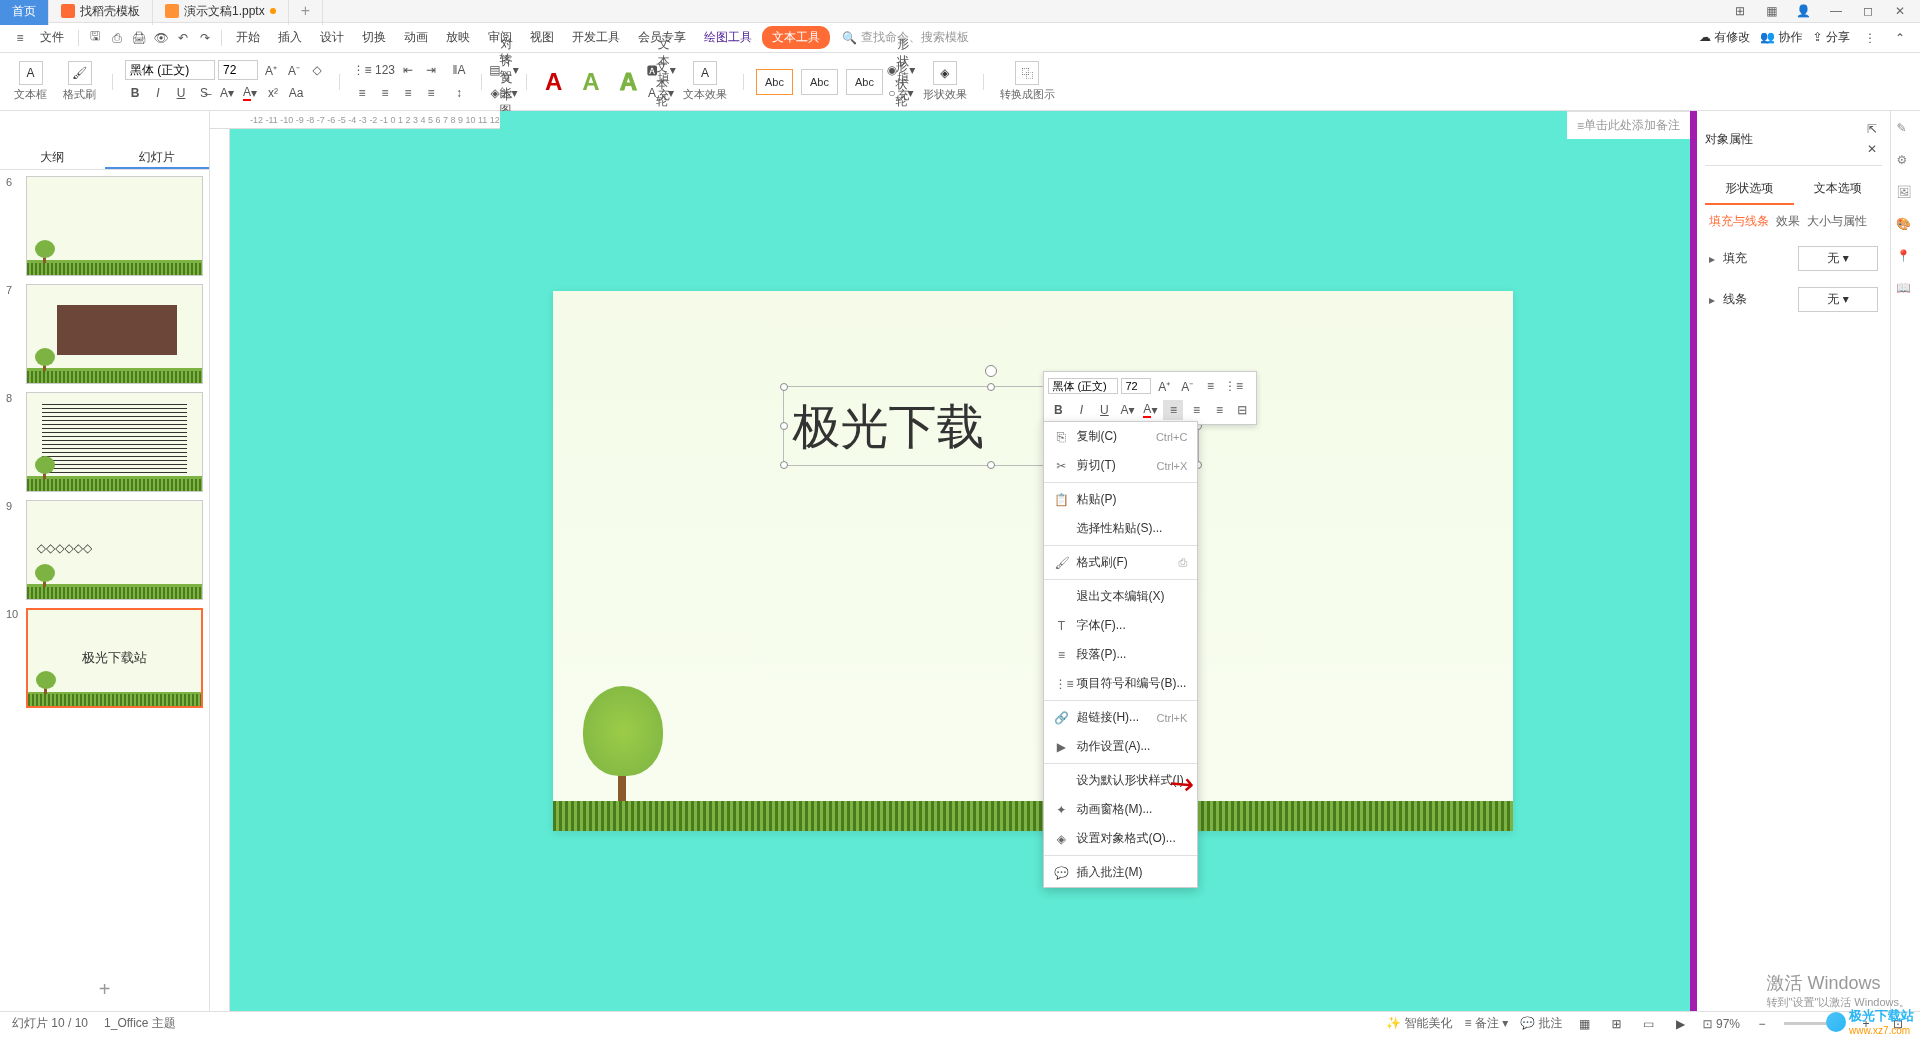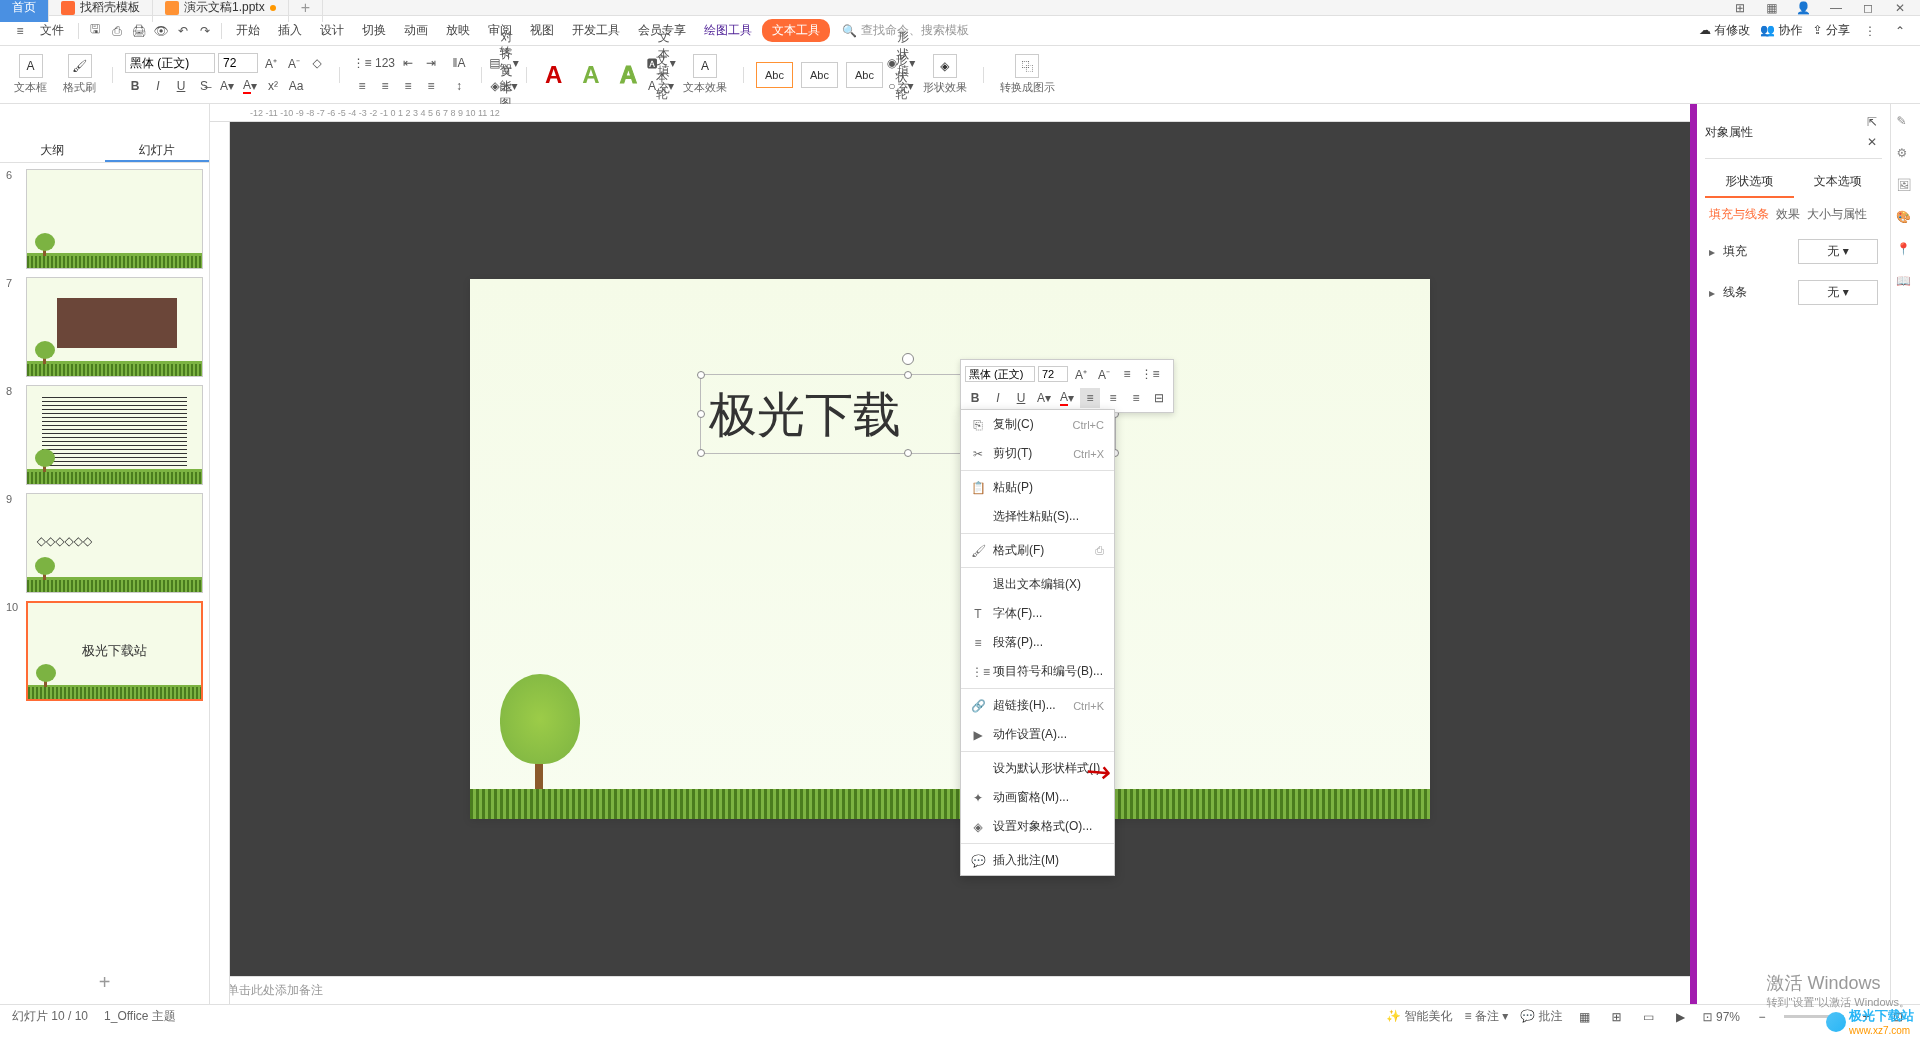--- a/index.html
+++ b/index.html
@@ -1,17 +1,17 @@
 <!DOCTYPE html>
 <html><head>
 <meta charset="utf-8">
 <style>
 *{margin:0;padding:0;box-sizing:border-box;font-family:"Microsoft YaHei",sans-serif;font-size:12px;}
 body{background:#fff;color:#333;overflow:hidden;}
-.titlebar{height:16px;background:#f5f5f5;display:flex;align-items:center;border-bottom:1px solid #e0e0e0;}
+.titlebar{height:23px;background:#f5f5f5;display:flex;align-items:center;border-bottom:1px solid #e0e0e0;}
 .tab{height:28px;padding:0 12px;display:flex;align-items:center;gap:5px;border-right:1px solid #e0e0e0;cursor:pointer;}
 .tab.home{background:#4a90e2;color:#fff;}
 .tab .dot{width:6px;height:6px;background:#ff9800;border-radius:50%;}
 .tab .ico{width:14px;height:14px;display:inline-block;}
 .ico-d{background:#ff6b35;border-radius:2px;}
 .ico-p{background:#ff9234;border-radius:2px;}
 .tab .plus{color:#999;font-size:16px;}
 .win-controls{margin-left:auto;display:flex;gap:8px;padding-right:8px;}
 .win-btn{width:24px;height:20px;display:flex;align-items:center;justify-content:center;color:#666;cursor:pointer;}
 .menubar{height:30px;display:flex;align-items:center;padding:0 10px;gap:2px;border-bottom:1px solid #e0e0e0;}
@@ -45,21 +45,21 @@
 .thumb-row{display:flex;gap:6px;margin-bottom:8px;}
 .thumb-num{width:14px;font-size:11px;color:#666;}
 .thumb{width:180px;height:100px;border:1px solid #ccc;background:linear-gradient(to bottom,#f5fbe8 0%,#f5fbe8 85%,#7cb342 85%);position:relative;overflow:hidden;}
 .thumb.active{border:2px solid #ff6b35;}
 .thumb .grass{position:absolute;bottom:0;left:0;right:0;height:12px;background:repeating-linear-gradient(90deg,#4a7c1e 0 2px,#7cb342 2px 4px);}
 .thumb .tree{position:absolute;bottom:10px;left:8px;width:20px;height:25px;}
 .tree::before{content:"";position:absolute;bottom:0;left:8px;width:3px;height:10px;background:#8b5a2b;}
 .tree::after{content:"";position:absolute;top:0;left:0;width:20px;height:18px;background:#7cb342;border-radius:50%;}
 .thumb-text{position:absolute;top:50%;left:50%;transform:translate(-50%,-50%);font-size:13px;}
 .add-slide{text-align:center;padding:10px;font-size:20px;color:#999;cursor:pointer;}
-.canvas-area{flex:1;display:flex;flex-direction:column;background:#404040;position:relative;}
+.canvas-area{flex:1;display:flex;flex-direction:row;background:#5eead4;position:relative;}
 .ruler-h{height:18px;background:#fff;border-bottom:1px solid #ddd;display:flex;align-items:center;padding-left:40px;font-size:9px;color:#999;}
 .ruler-v{position:absolute;left:0;top:18px;bottom:0;width:20px;background:#fff;border-right:1px solid #ddd;}
 .slide-canvas{flex:1;display:flex;align-items:center;justify-content:center;padding:30px;position:relative;}
 .slide-big{width:960px;height:540px;background:linear-gradient(to bottom,#f5fbe8 0%,#f8fdf0 100%);position:relative;box-shadow:0 2px 8px rgba(0,0,0,0.1);}
 .slide-big .grass{position:absolute;bottom:0;left:0;right:0;height:30px;background:repeating-linear-gradient(90deg,#4a7c1e 0 3px,#7cb342 3px 6px);}
 .slide-big .tree-big{position:absolute;bottom:25px;left:30px;width:80px;height:120px;}
 .tree-big::before{content:"";position:absolute;bottom:0;left:35px;width:8px;height:40px;background:#8b5a2b;}
 .tree-big::after{content:"";position:absolute;top:0;left:0;width:80px;height:90px;background:radial-gradient(#9ccc48,#7cb342);border-radius:50% 50% 45% 45%;}
 .text-box{position:absolute;top:95px;left:230px;width:416px;height:80px;border:1px solid #bbb;}
 .text-box .handle{position:absolute;width:8px;height:8px;background:#fff;border:1px solid #888;border-radius:50%;}

